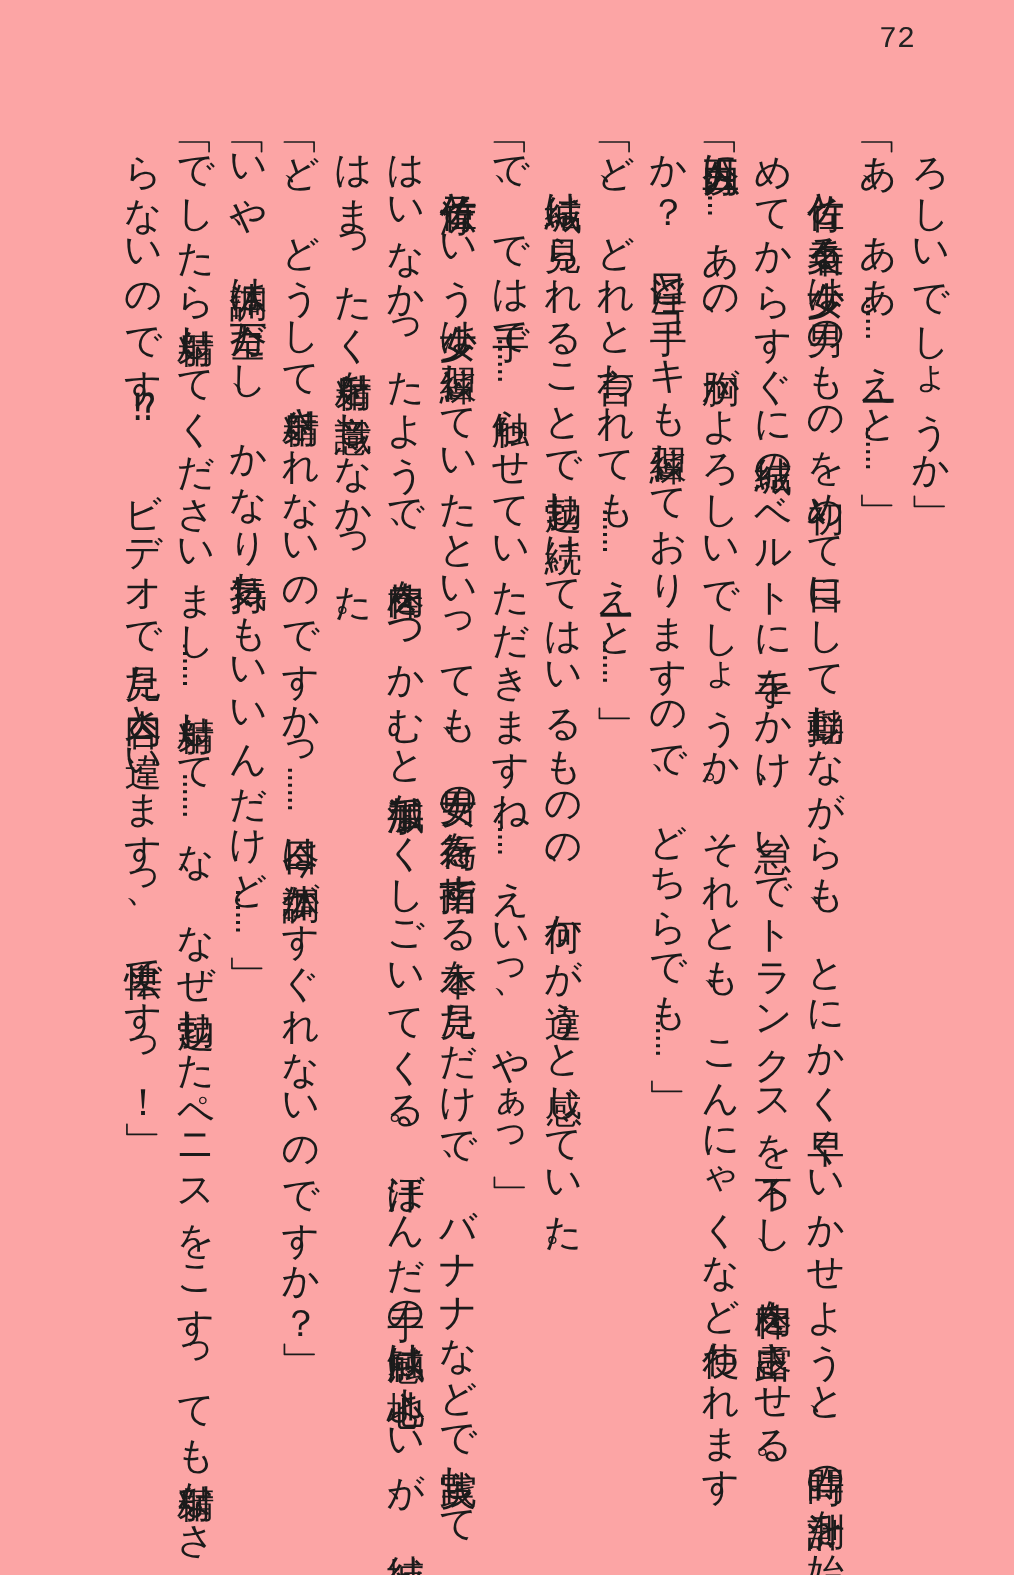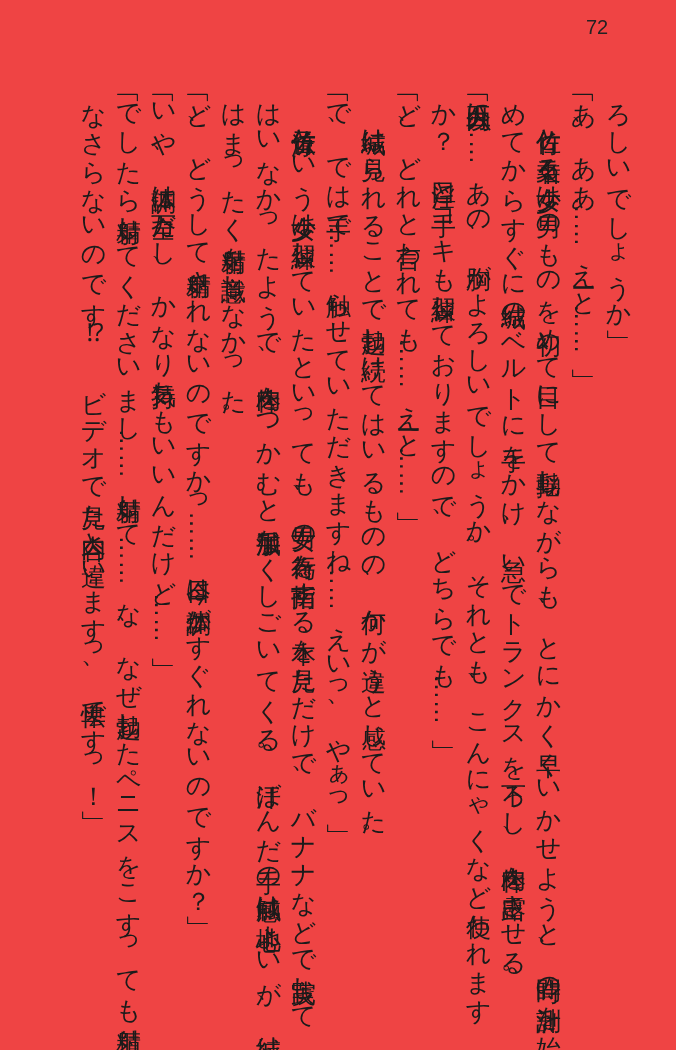--- a/index.html
+++ b/index.html
@@ -4,23 +4,23 @@
 <style>
   html, body {
     margin: 0;
     padding: 0;
     background: #e8e8e8;
   }
   .book-page {
     position: relative;
     width: 676px;
     height: 1050px;
-    background: #ef4444;
+    background: #fca5a5;
     overflow: hidden;
-    font-family: Liberation Sans, sans-serif;
+    font-family: Liberation Mono, monospace;
     color: #1b1b1b;
   }
   .page-number {
     position: absolute;
     top: 17px;
     left: 586px;
     font-size: 20px;
     line-height: 1;
     color: #222;
   }

